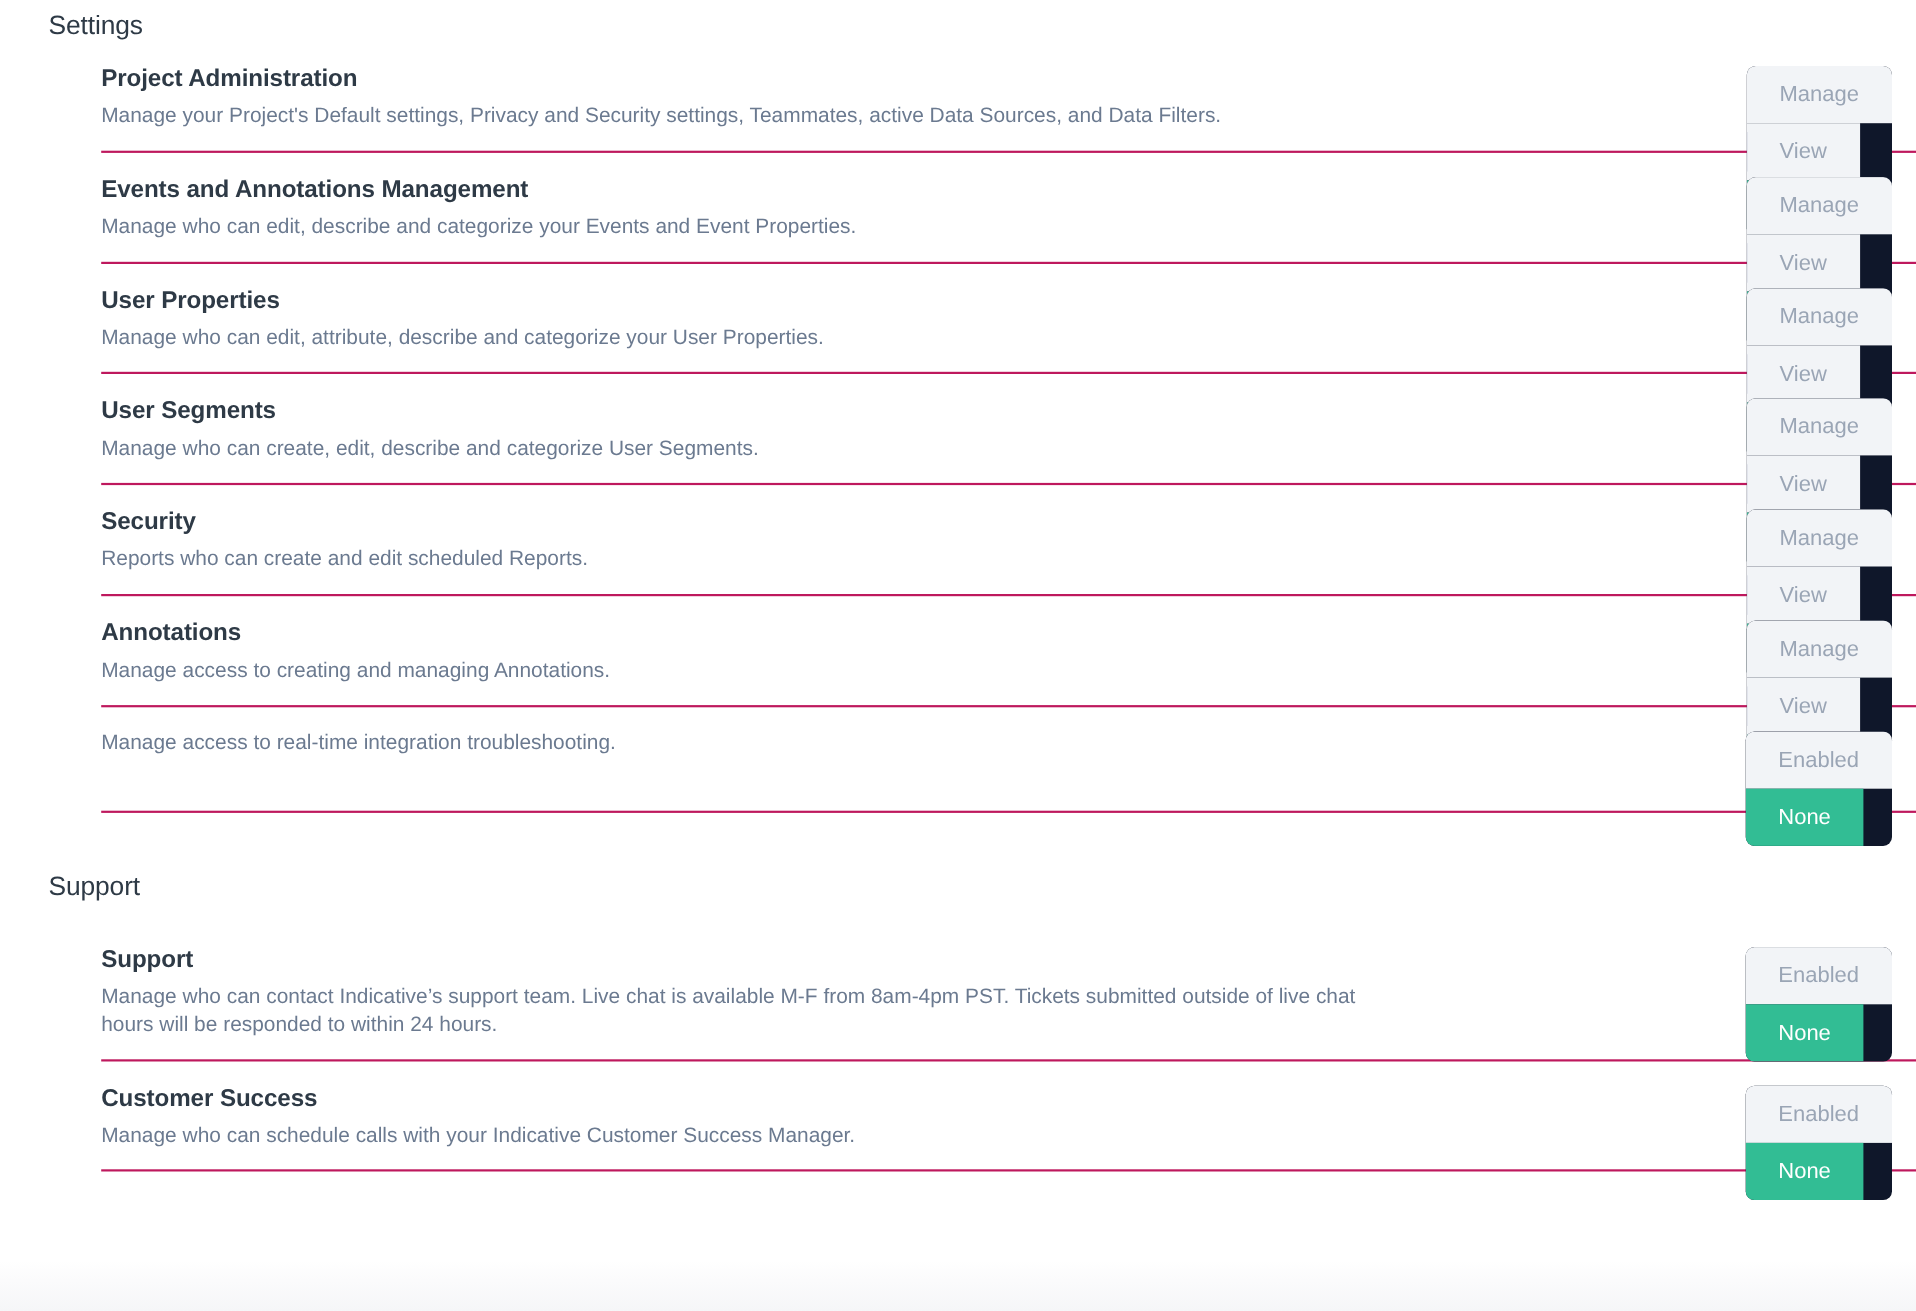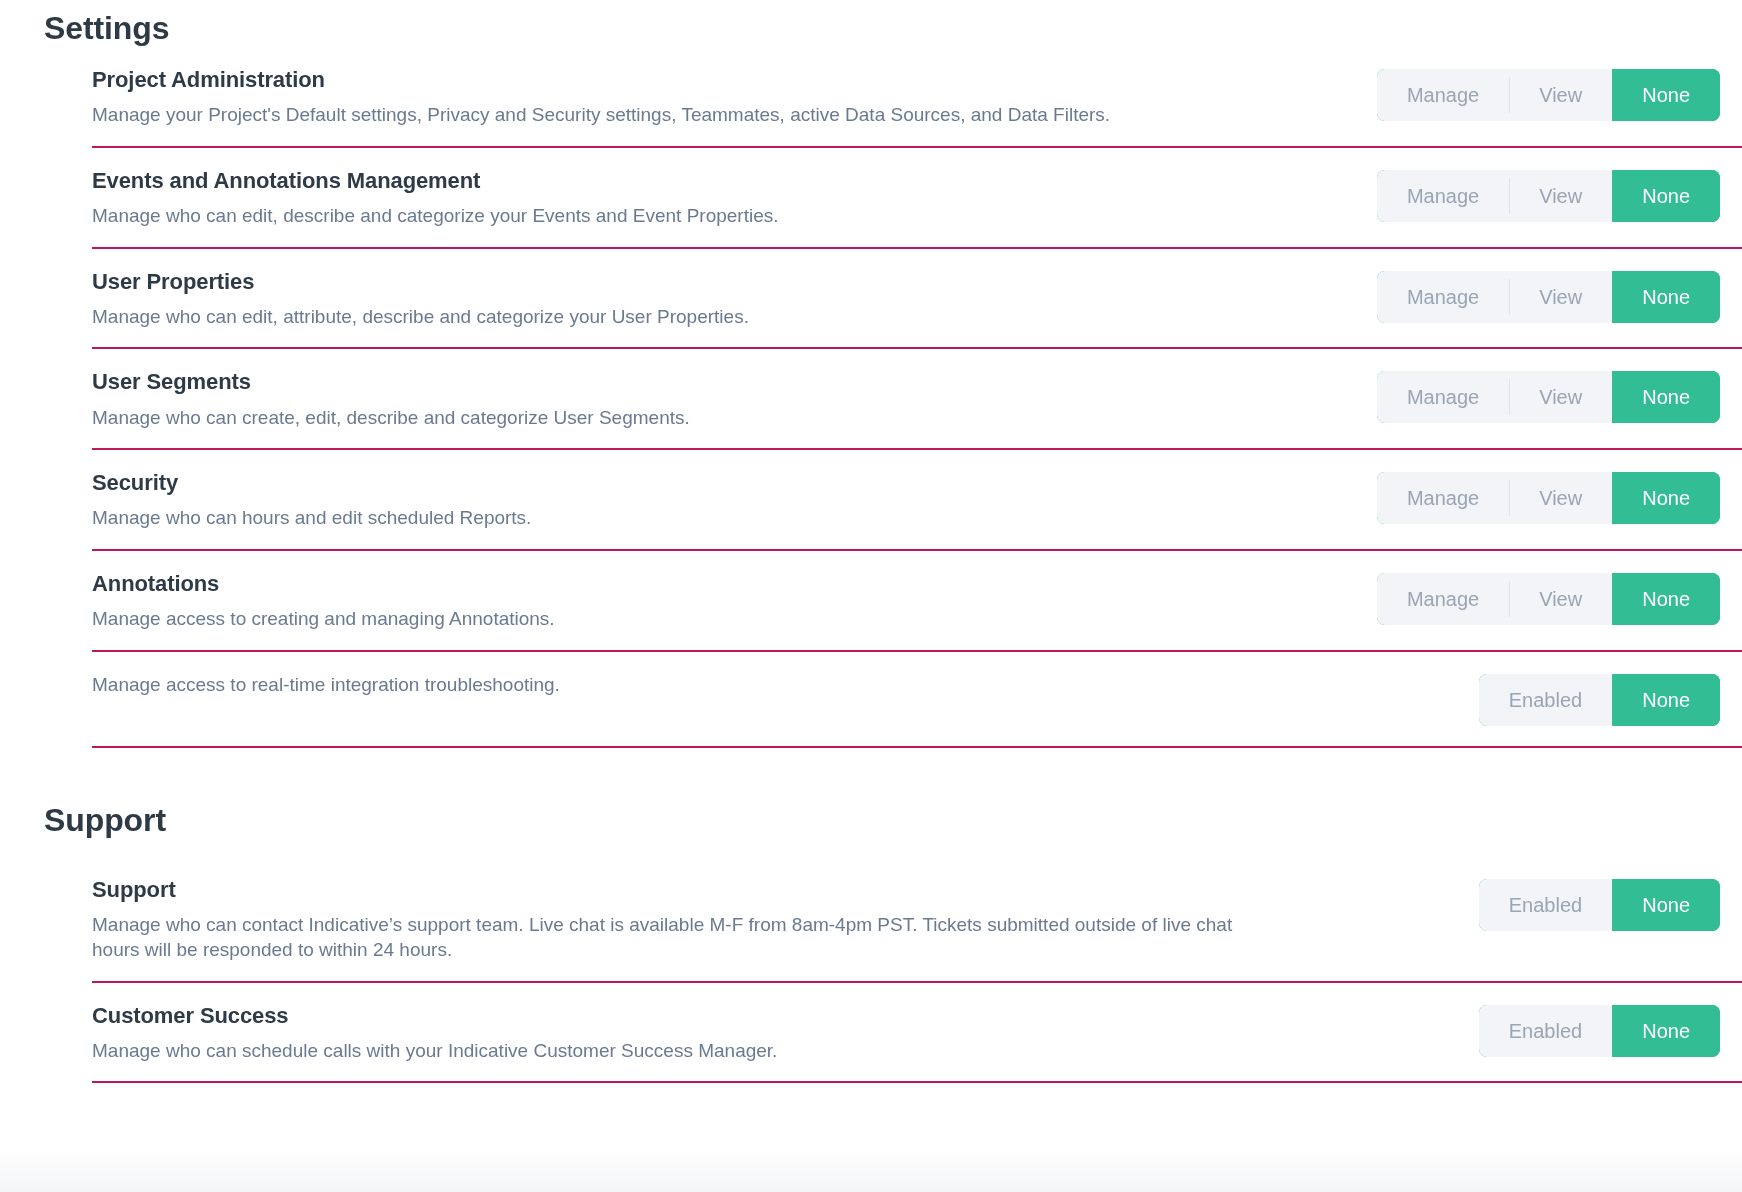--- a/index.html
+++ b/index.html
@@ -20,22 +20,22 @@
     position: relative;
     width: 1742px;
     height: 1192px;
     background: #ffffff;
     box-sizing: border-box;
     padding: 0;
   }
 
   
   .section-title {
-    font-size: 32px;
-    font-weight: 700;
+    font-size: 24px;
+    font-weight: 400;
     color: #2e3a46;
     letter-spacing: -0.1px;
     padding-left: 44px;
     margin: 0;
   }
   #section-settings-title { padding-top: 10px; }
   #section-support-title  { padding-top: 10px; }
 
   .section-rows {
     padding-left: 92px;
@@ -78,25 +78,26 @@
     margin: 0;
     max-width: 1240px;
   }
 
   
   .row-control {
     position: absolute;
     right: 22px;
     top: 22px;
     display: flex;
-    align-items: flex-end;
+    align-items: flex-start;
     border-radius: 8px;
     overflow: hidden;
-    background: #22c55e;
+    background: #0f172a;
     box-shadow: none;
+    flex-direction: column;
   }
   .seg {
     font-size: 20px;
     font-weight: 400;
     color: #9aa5b5;
     background: #f2f4f7;
     border: none;
     padding: 0 30px;
     height: 52px;
     line-height: 52px;
@@ -192,21 +193,21 @@
       <div class="row-control">
         <div class="seg">Manage</div>
         <div class="seg">View</div>
         <div class="seg active">None</div>
       </div>
     </div>
 
     <div class="row">
       <div class="row-text">
         <div class="row-title">Security</div>
-        <div class="row-desc">Manage who can hours and edit scheduled Reports.</div>
+        <div class="row-desc">Reports who can create and edit scheduled Reports.</div>
       </div>
       <div class="row-control">
         <div class="seg">Manage</div>
         <div class="seg">View</div>
         <div class="seg active">None</div>
       </div>
     </div>
 
     <div class="row">
       <div class="row-text">

